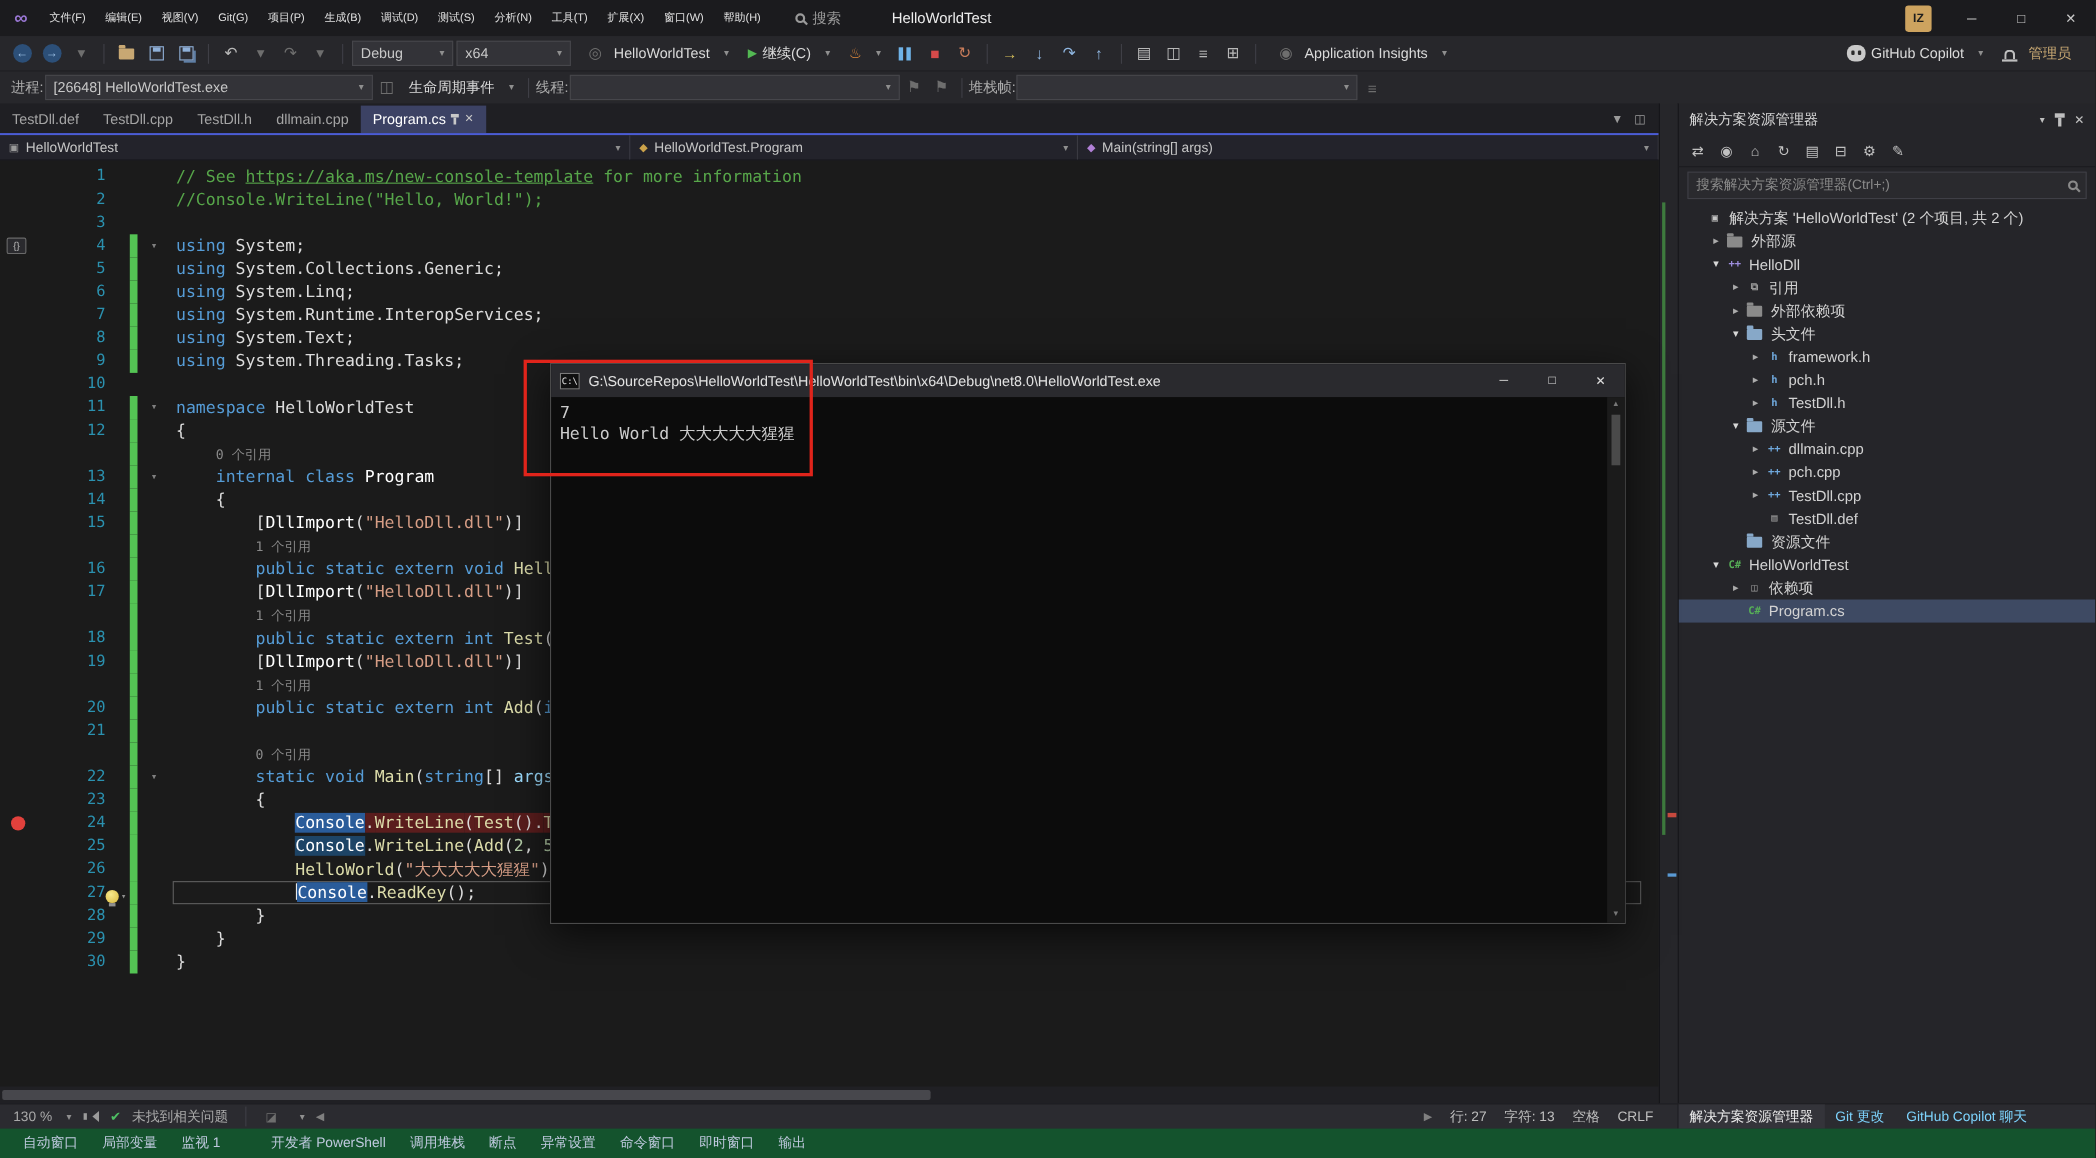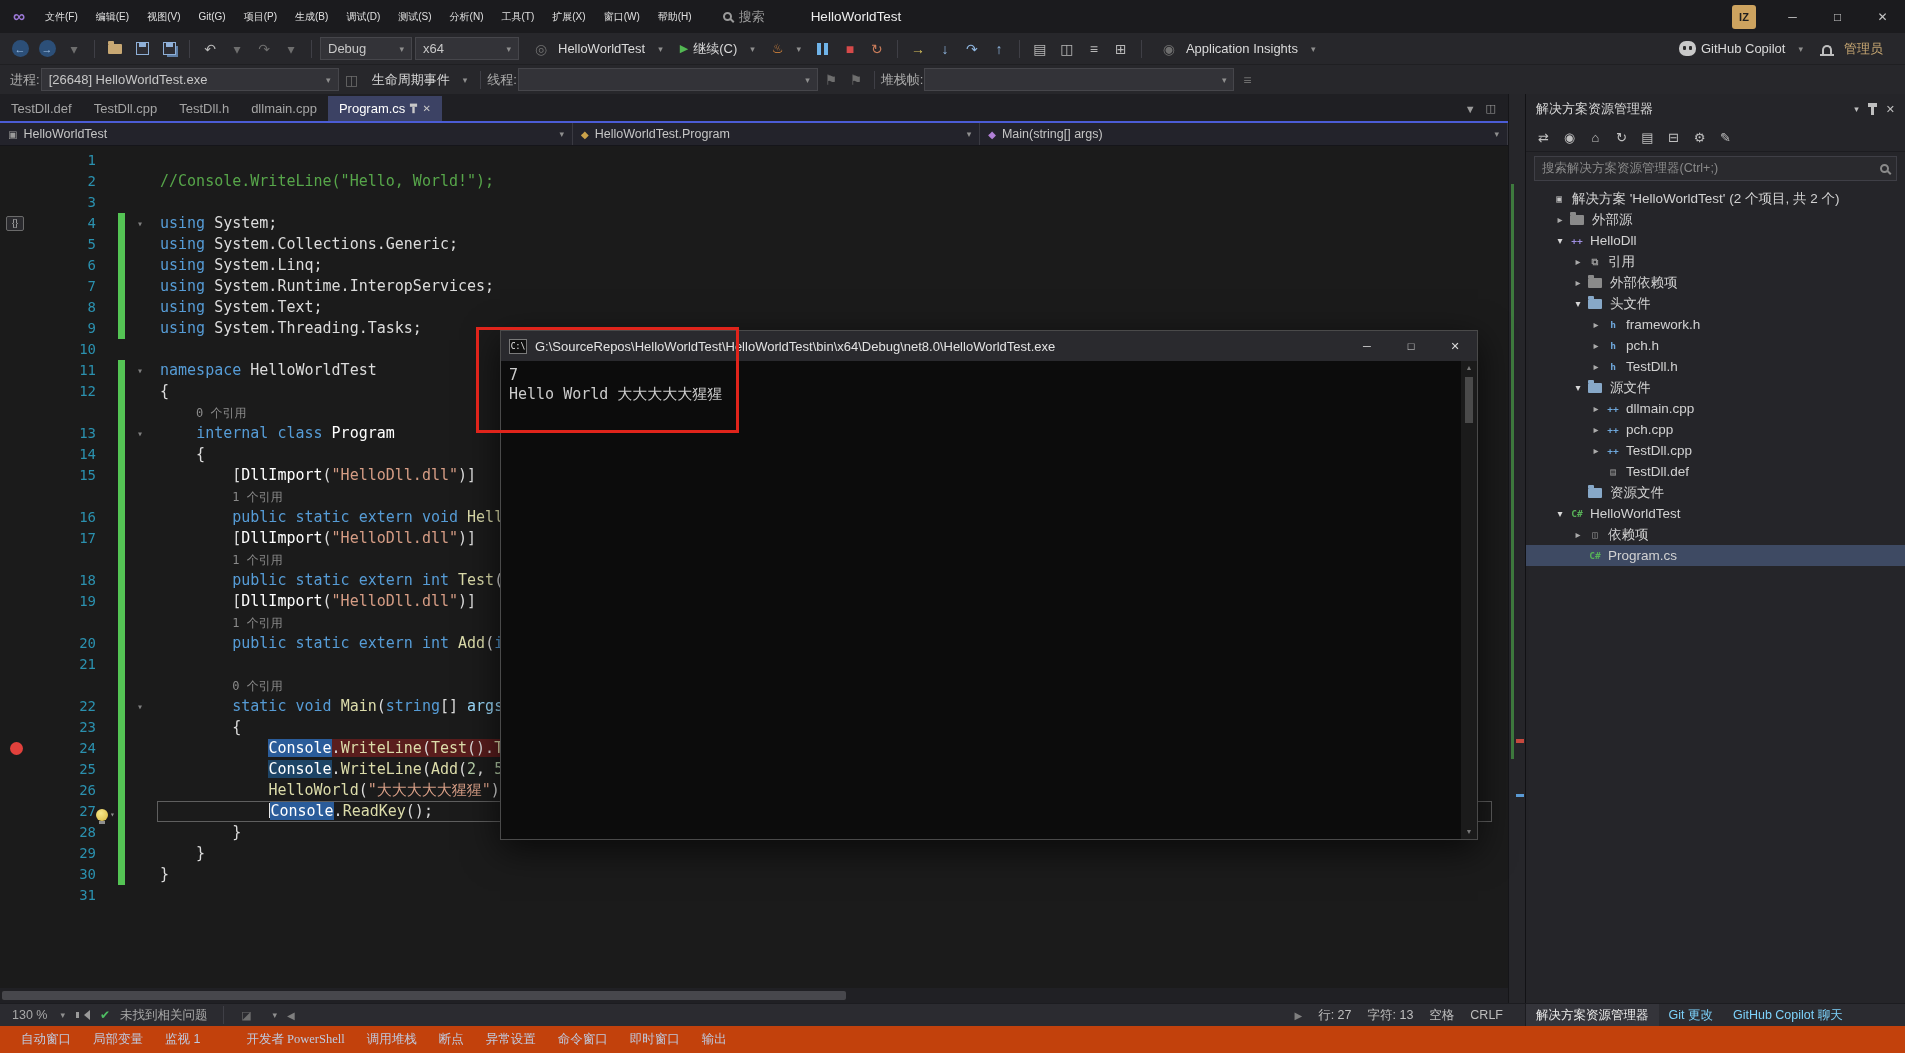--- a/index.html
+++ b/index.html
@@ -96,21 +96,21 @@
 .ic-folder.tan{background:#C8A873}
 .tree-row .ic-folder{margin-right:8px;margin-left:2px}
 
 
 .statusrow{flex:none;height:23px;background:#2B2B30;display:flex;align-items:stretch;font-size:12.5px;color:#A9A9A9;border-top:1px solid #1C1C20}
 .sr-left{width:calc(100% - 380px);display:flex;align-items:center;gap:10px;padding:0 8px}
 .sr-right{display:flex;align-items:center;gap:16px;margin-left:auto;padding-right:14px;color:#BEBEBE}
 .sr-sidebar{width:380px;flex:none;display:flex;align-items:stretch;border-left:1px solid #1C1C20}
 .sbt{display:flex;align-items:center;padding:0 10px;color:#7dd3fc;font-size:12.5px}
 .sbt.active{color:#ECECEC;background:#34343A}
-.paneltabs{flex:none;height:27px;background:#c2410c;display:flex;align-items:center;padding-left:10px;color:#BFC9DE;font-size:12.5px}
+.paneltabs{flex:none;height:27px;background:#14532d;display:flex;align-items:center;padding-left:10px;color:#BFC9DE;font-size:12.5px}
 .ptab{padding:0 11px;height:27px;line-height:27px}
 
 
 .console-win{position:absolute;left:500px;top:330px;width:978px;height:510px;background:#0C0C0C;border:1px solid #4A4A4A;box-shadow:0 10px 34px rgba(0,0,0,.65);z-index:40;display:flex;flex-direction:column}
 .con-tb{flex:none;height:30px;background:#2A2A2E;display:flex;align-items:center;padding-left:8px;gap:8px}
 .con-ico{width:18px;height:15px;background:#101010;border:1px solid #7A7A7A;color:#E8E8E8;font-size:8px;line-height:13px;text-align:center;flex:none;font-family:"DejaVu Sans Mono",monospace}
 .con-title{color:#E2E2E2;font-size:13px;white-space:nowrap;overflow:hidden}
 .con-btns{margin-left:auto;display:flex;height:30px;flex:none}
 .con-btn{width:44px;display:flex;align-items:center;justify-content:center;color:#DCDCDC;font-size:11px}
 .con-body{flex:1;display:flex;min-height:0}
@@ -354,21 +354,21 @@
             <span class="cv">▾</span>
           </div>
         <div class="bc-seg bc-3">
             <span class="bc-ico" style="color:#B180D7">◆</span>
             <span>Main(string[] args)</span>
             <span class="cv">▾</span>
           </div>
       </div>
       <div class="code-area">
         <div id="codelines">
-            <div class="crow"><div class="gl"></div><div class="ln">1</div><div class="chg"></div><div class="fold"></div></div>
+            <div class="crow"><div class="gl"></div><div class="ln">1</div><div class="chg"></div><div class="fold"></div><div class="codetxt"><span class="tk-c">// See </span><span class="tk-link">https://aka.ms/new-console-template</span><span class="tk-c"> for more information</span></div></div>
             <div class="crow"><div class="gl"></div><div class="ln">2</div><div class="chg"></div><div class="fold"></div><div class="codetxt"><span class="tk-c">//Console.WriteLine("Hello, World!");</span></div></div>
             <div class="crow"><div class="gl"></div><div class="ln">3</div><div class="chg"></div><div class="fold"></div><div class="codetxt"></div></div>
             <div class="crow"><div class="gl"><span class="qa-box">{}</span></div><div class="ln">4</div><div class="chg on"></div><div class="fold">▾</div><div class="codetxt"><span class="tk-k">using</span><span class="tk-p"> System;</span></div></div>
             <div class="crow"><div class="gl"></div><div class="ln">5</div><div class="chg on"></div><div class="fold"></div><div class="codetxt"><span class="tk-k">using</span><span class="tk-p"> System.Collections.Generic;</span></div></div>
             <div class="crow"><div class="gl"></div><div class="ln">6</div><div class="chg on"></div><div class="fold"></div><div class="codetxt"><span class="tk-k">using</span><span class="tk-p"> System.Linq;</span></div></div>
             <div class="crow"><div class="gl"></div><div class="ln">7</div><div class="chg on"></div><div class="fold"></div><div class="codetxt"><span class="tk-k">using</span><span class="tk-p"> System.Runtime.InteropServices;</span></div></div>
             <div class="crow"><div class="gl"></div><div class="ln">8</div><div class="chg on"></div><div class="fold"></div><div class="codetxt"><span class="tk-k">using</span><span class="tk-p"> System.Text;</span></div></div>
             <div class="crow"><div class="gl"></div><div class="ln">9</div><div class="chg on"></div><div class="fold"></div><div class="codetxt"><span class="tk-k">using</span><span class="tk-p"> System.Threading.Tasks;</span></div></div>
             <div class="crow"><div class="gl"></div><div class="ln">10</div><div class="chg"></div><div class="fold"></div><div class="codetxt"></div></div>
             <div class="crow"><div class="gl"></div><div class="ln">11</div><div class="chg on"></div><div class="fold">▾</div><div class="codetxt"><span class="tk-k">namespace</span><span class="tk-p"> HelloWorldTest</span></div></div>
@@ -389,21 +389,20 @@
             <div class="crow"><div class="gl"></div><div class="ln"></div><div class="chg on"></div><div class="fold"></div><div class="codetxt"><span class="tk-lens">          0 个引用</span></div></div>
             <div class="crow"><div class="gl"></div><div class="ln">22</div><div class="chg on"></div><div class="fold">▾</div><div class="codetxt"><span class="tk-p">        </span><span class="tk-k">static void</span><span class="tk-p"> </span><span class="tk-m">Main</span><span class="tk-p">(</span><span class="tk-k">string</span><span class="tk-p">[] </span><span class="tk-v">args</span><span class="tk-p">)</span></div></div>
             <div class="crow"><div class="gl"></div><div class="ln">23</div><div class="chg on"></div><div class="fold"></div><div class="codetxt"><span class="tk-p">        {</span></div></div>
             <div class="crow"><div class="gl"><span class="bp-dot"></span></div><div class="ln">24</div><div class="chg on"></div><div class="fold"></div><div class="codetxt"><span class="tk-p">            </span><span class="tk-t bg-sel">Console</span><span class="tk-p bg-red">.</span><span class="tk-m bg-red">WriteLine</span><span class="tk-p bg-red">(</span><span class="tk-m bg-red">Test</span><span class="tk-p bg-red">().</span><span class="tk-m bg-red">ToString</span><span class="tk-p bg-red">());</span></div></div>
             <div class="crow"><div class="gl"></div><div class="ln">25</div><div class="chg on"></div><div class="fold"></div><div class="codetxt"><span class="tk-p">            </span><span class="tk-t bg-ref">Console</span><span class="tk-p">.</span><span class="tk-m">WriteLine</span><span class="tk-p">(</span><span class="tk-m">Add</span><span class="tk-p">(</span><span class="tk-num">2</span><span class="tk-p">, </span><span class="tk-num">5</span><span class="tk-p">));</span></div></div>
             <div class="crow"><div class="gl"></div><div class="ln">26</div><div class="chg on"></div><div class="fold"></div><div class="codetxt"><span class="tk-p">            </span><span class="tk-m">HelloWorld</span><span class="tk-p">(</span><span class="tk-s">"大大大大大猩猩"</span><span class="tk-p">);</span></div></div>
             <div class="crow caret-row"><div class="gl"></div><div class="ln">27</div><div class="chg on"></div><div class="fold"></div><div class="codetxt"><span class="tk-p">            </span><span class="caret-i"></span><span class="tk-t bg-sel">Console</span><span class="tk-p">.</span><span class="tk-m">ReadKey</span><span class="tk-p">();</span></div><span class="bulb-wrap"><span class="ic-bulb"></span><span class="bulb-arr">▾</span></span></div>
             <div class="crow"><div class="gl"></div><div class="ln">28</div><div class="chg on"></div><div class="fold"></div><div class="codetxt"><span class="tk-p">        }</span></div></div>
             <div class="crow"><div class="gl"></div><div class="ln">29</div><div class="chg on"></div><div class="fold"></div><div class="codetxt"><span class="tk-p">    }</span></div></div>
             <div class="crow"><div class="gl"></div><div class="ln">30</div><div class="chg on"></div><div class="fold"></div><div class="codetxt"><span class="tk-p">}</span></div></div>
-            <div class="crow"><div class="gl"></div><div class="ln">31</div><div class="chg"></div><div class="fold"></div><div class="codetxt"></div></div>
           </div>
       </div>
       <div class="hscroll">
           <div class="thumb"></div>
         </div>
     </div>
 
     <div class="vsb">
       <div class="m-green"></div>
       <div class="m-red"></div>
@@ -553,21 +552,21 @@
         <div class="sbt active">解决方案资源管理器</div>
         <div class="sbt">Git 更改</div>
         <div class="sbt">GitHub Copilot 聊天</div>
       </div>
   </div>
 
   <div class="paneltabs" id="paneltabs">
       <div class="ptab">自动窗口</div>
       <div class="ptab">局部变量</div>
       <div class="ptab">监视 1</div>
-      <div class="ptab" style="margin-left: 24px; font-family: Liberation Serif, serif;">开发者 PowerShell</div>
+      <div class="ptab" style="margin-left: 24px;">开发者 PowerShell</div>
       <div class="ptab">调用堆栈</div>
       <div class="ptab">断点</div>
       <div class="ptab">异常设置</div>
       <div class="ptab">命令窗口</div>
       <div class="ptab">即时窗口</div>
       <div class="ptab">输出</div>
     </div>
 
   <div class="console-win">
     <div class="con-tb">

